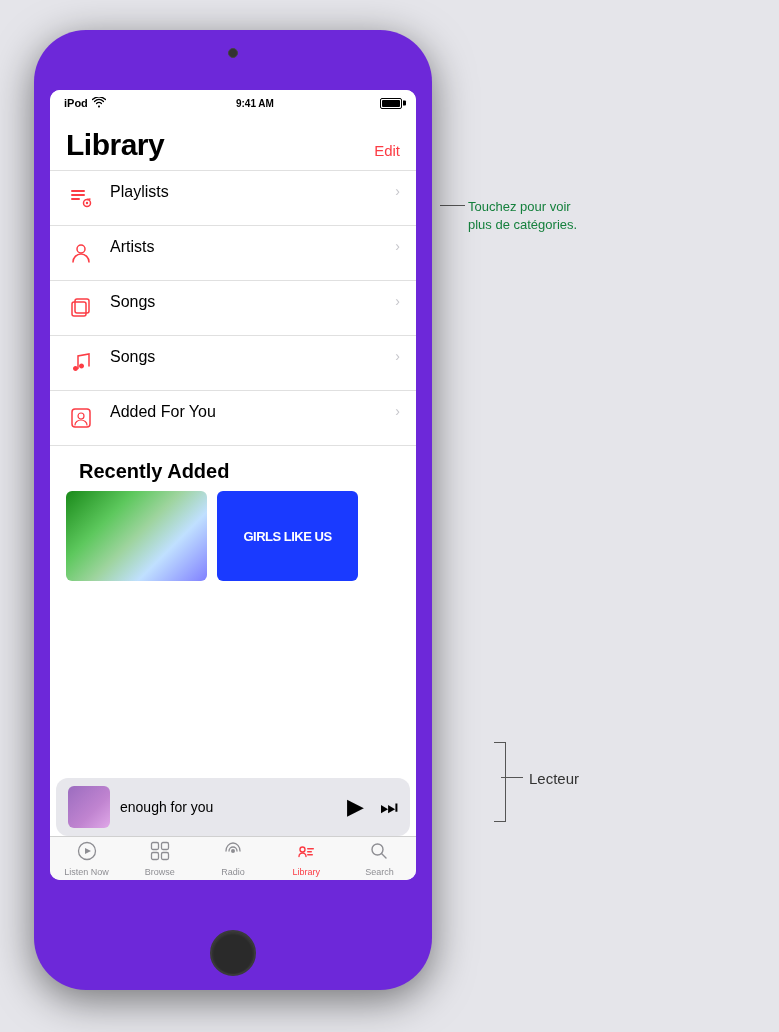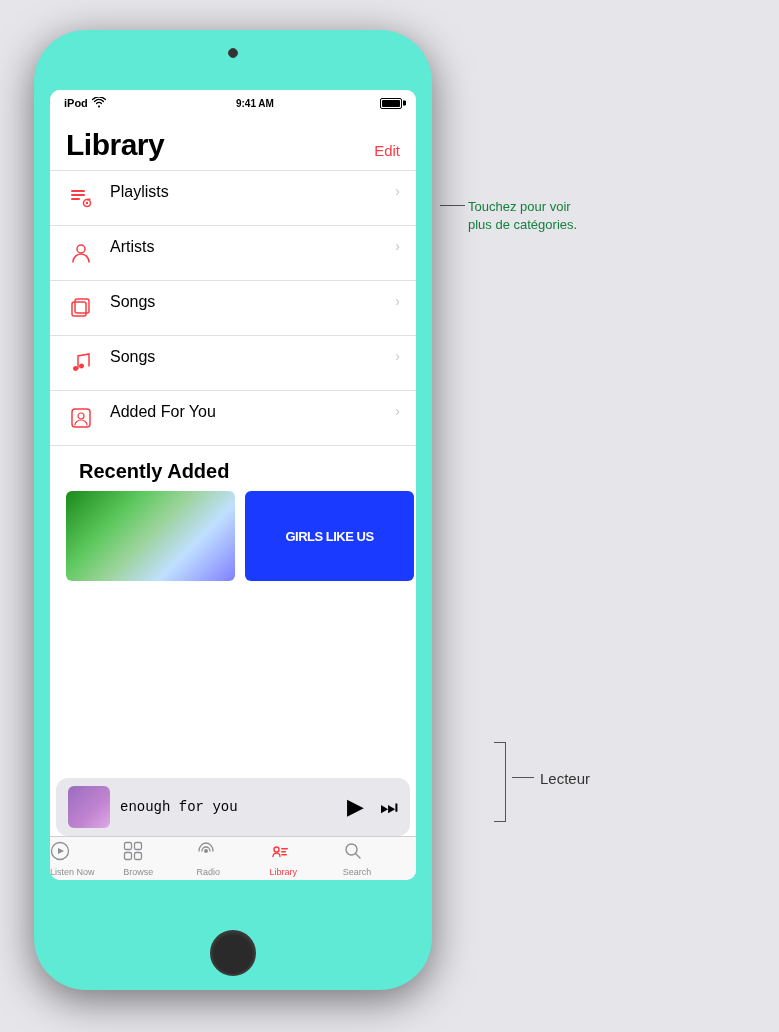--- a/index.html
+++ b/index.html
@@ -35,21 +35,21 @@
       position: absolute;
       left: -28px;
       top: 7px;
       width: 25px;
       height: 1px;
       background: #555;
     }
 
     .callout-player {
       position: absolute;
-      left: 540px;
+      left: 529px;
       top: 770px;
       font-size: 15px;
       color: #333;
       white-space: nowrap;
     }
     .callout-player .line {
       position: absolute;
       left: -28px;
       top: 7px;
       width: 22px;
@@ -67,21 +67,21 @@
       border-bottom: 1.5px solid #555;
     }
 
     
     .ipod {
       position: absolute;
       left: 34px;
       top: 30px;
       width: 398px;
       height: 960px;
-      background: #5eead4;
+      background: #6d28d9;
       border-radius: 52px;
       box-shadow: 0 10px 40px rgba(0,0,0,0.5);
     }
 
     
     .ipod-camera {
       position: absolute;
       top: 18px;
       left: 50%;
       transform: translateX(-50%);
@@ -226,21 +226,21 @@
       padding: 14px 29px 8px;
     }
 
     .recently-added-grid {
       display: flex;
       gap: 10px;
       padding: 0 16px;
       overflow: hidden;
     }
     .album-thumb {
-      width: 169px;
+      width: 141px;
       height: 90px;
       border-radius: 6px;
       object-fit: cover;
       flex-shrink: 0;
     }
     .album-thumb-1 {
       background: linear-gradient(135deg, #1a8a1a 0%, #5dc85d 30%, #9ed49e 50%, #c0e0ff 70%, #8080ff 100%);
     }
     .album-thumb-2 {
       background: #1a3aff;
@@ -286,21 +286,20 @@
       background: linear-gradient(135deg, #9b6cbf 0%, #c084d0 60%, #e0a8e8 100%);
     }
     .mini-song-title {
       flex: 1;
       font-size: 14px;
       font-weight: 500;
       color: #000;
       white-space: nowrap;
       overflow: hidden;
       text-overflow: ellipsis;
-      font-family: Liberation Mono, monospace;
     }
     .mini-controls {
       display: flex;
       align-items: center;
       gap: 16px;
     }
     .play-btn {
       font-size: 22px;
       color: #000;
       cursor: pointer;
@@ -321,21 +320,21 @@
       background: rgba(248,248,248,0.97);
       border-top: 1px solid #d0d0d0;
       display: flex;
       align-items: flex-start;
       padding-top: 4px;
     }
     .tab-item {
       flex: 1;
       display: flex;
       flex-direction: column;
-      align-items: flex-start;
+      align-items: center;
       gap: 1px;
       cursor: pointer;
     }
     .tab-icon {
       font-size: 18px;
       color: #8e8e93;
     }
     .tab-icon.active {
       color: #fc3c44;
     }

